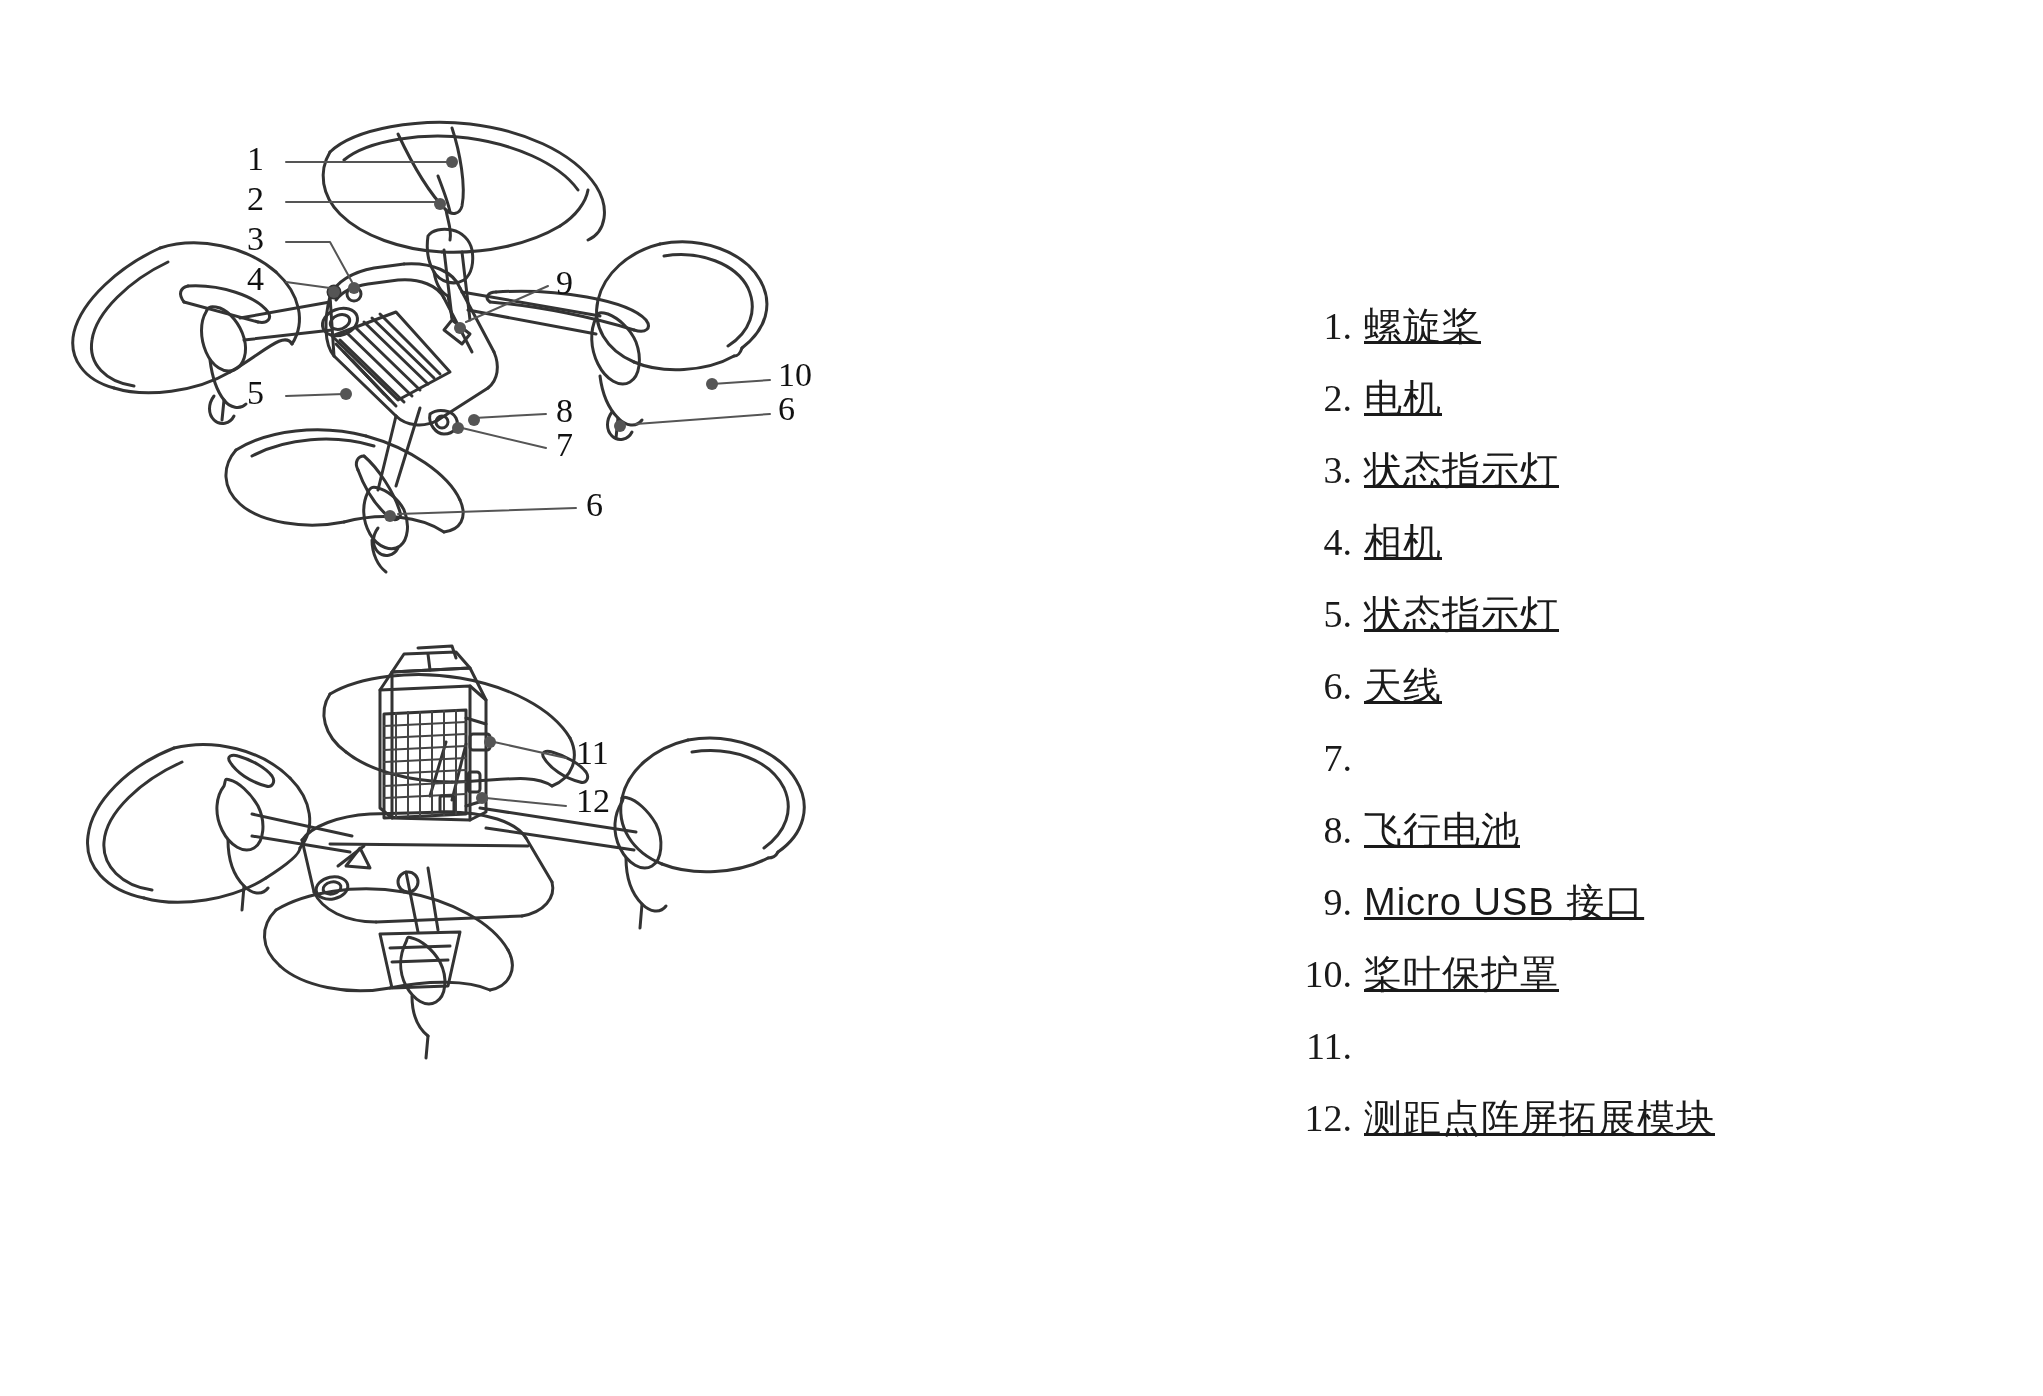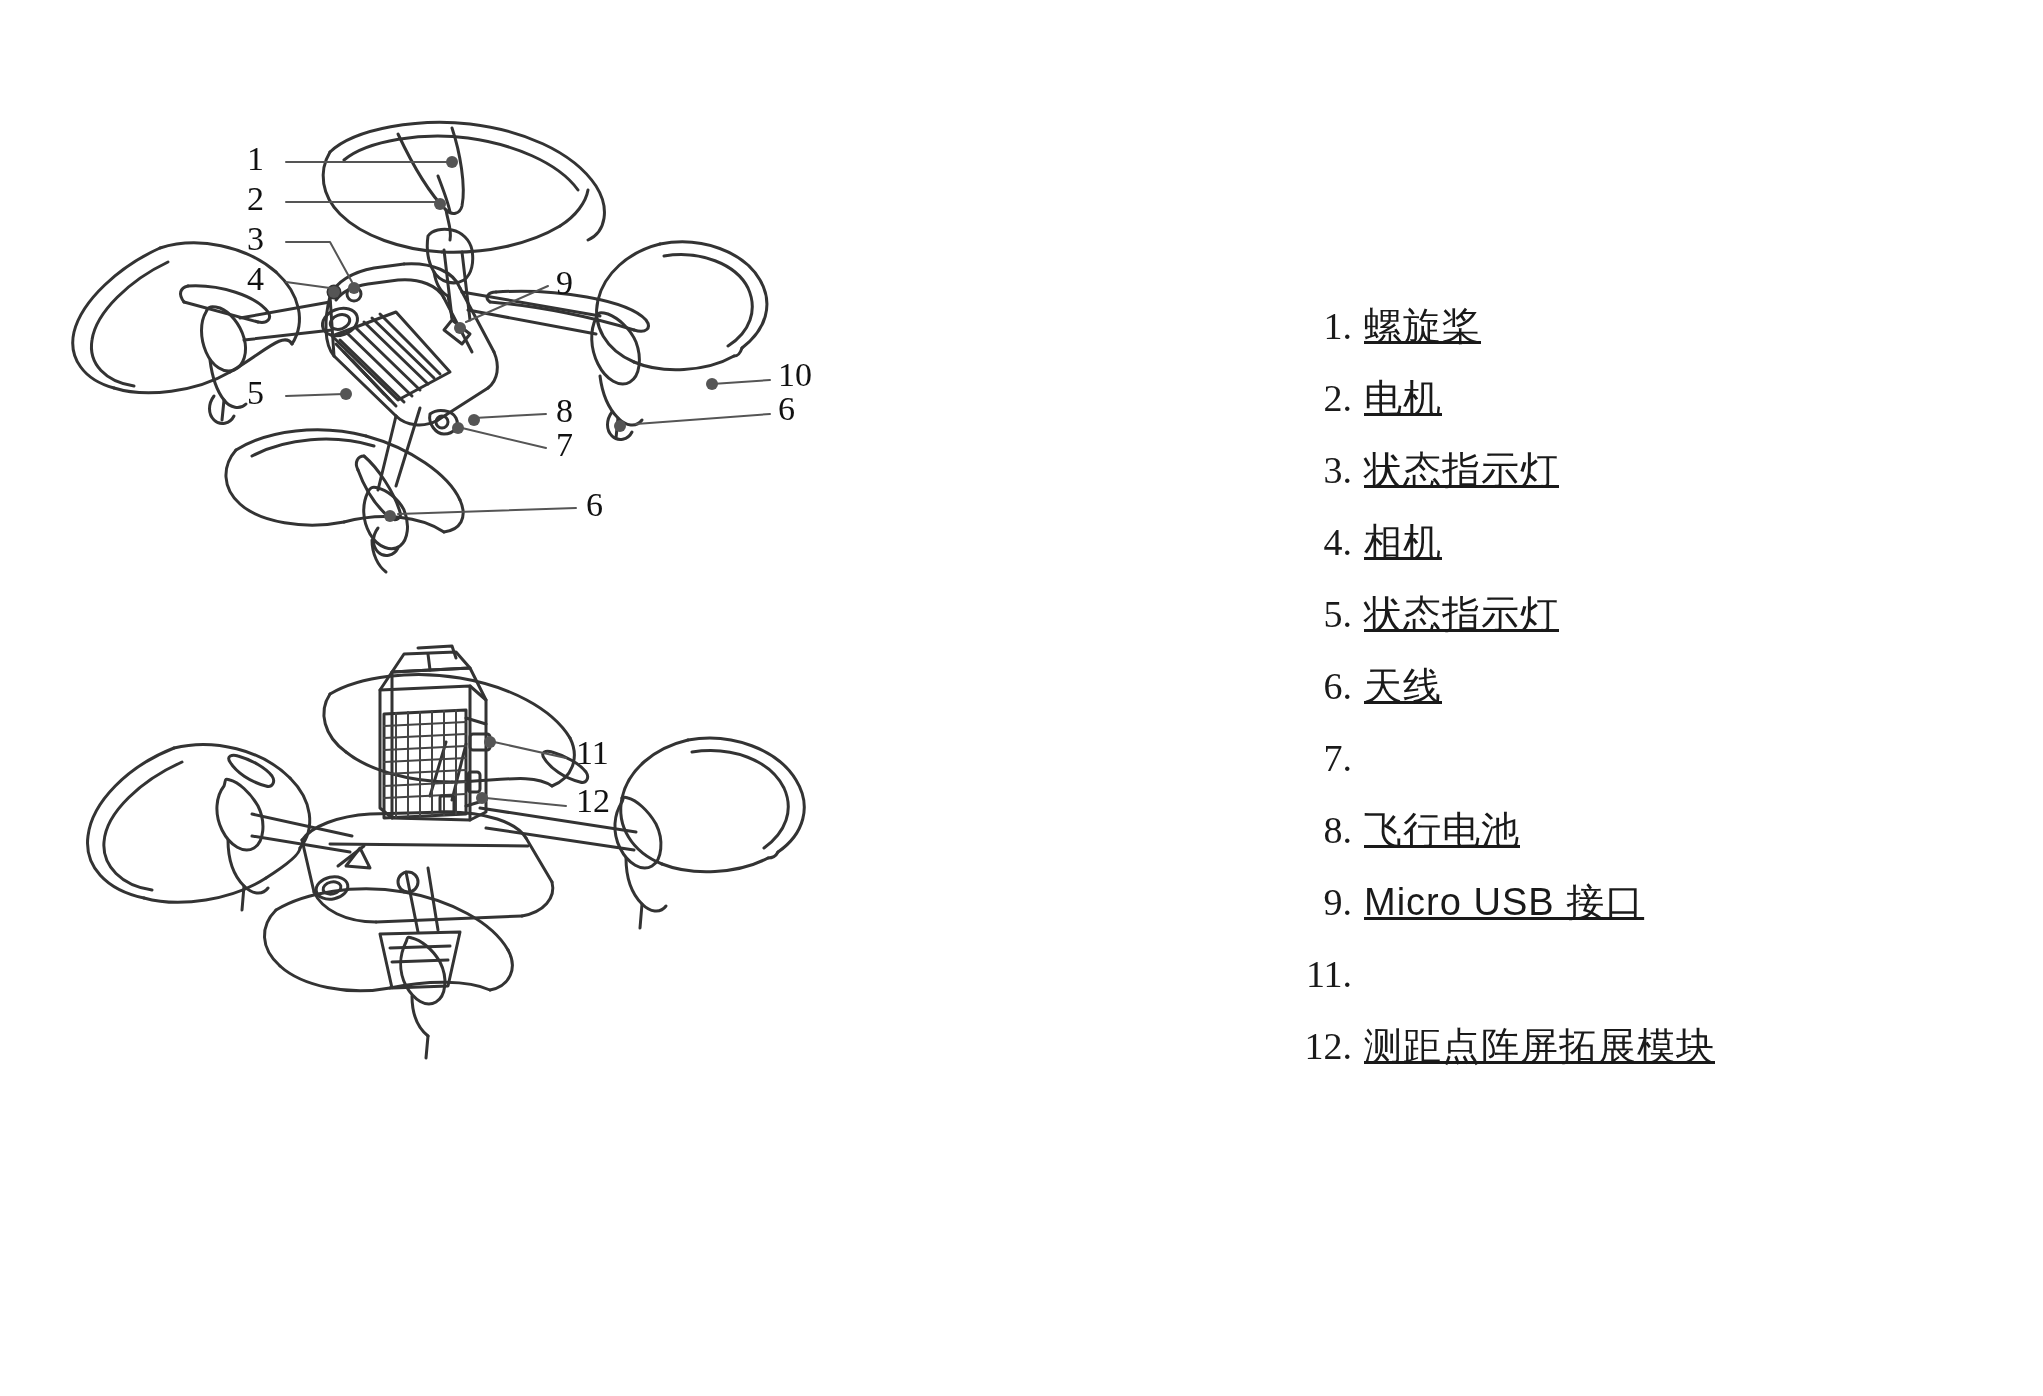--- a/index.html
+++ b/index.html
@@ -364,20 +364,24 @@
     </div>
     <div class="legend-item">
       <span class="legend-num">8.</span>
       <span class="legend-label">飞行电池</span>
     </div>
     <div class="legend-item">
       <span class="legend-num">9.</span>
       <span class="legend-label">Micro USB 接口</span>
     </div>
     <div class="legend-item">
+      <span class="legend-num">10.</span>
+      <span class="legend-label">桨叶保护罩</span>
+    </div>
+    <div class="legend-item">
       <span class="legend-num">11.</span>
     </div>
     <div class="legend-item">
       <span class="legend-num">12.</span>
       <span class="legend-label">测距点阵屏拓展模块</span>
     </div>
   </div>
 
 </div>
 

